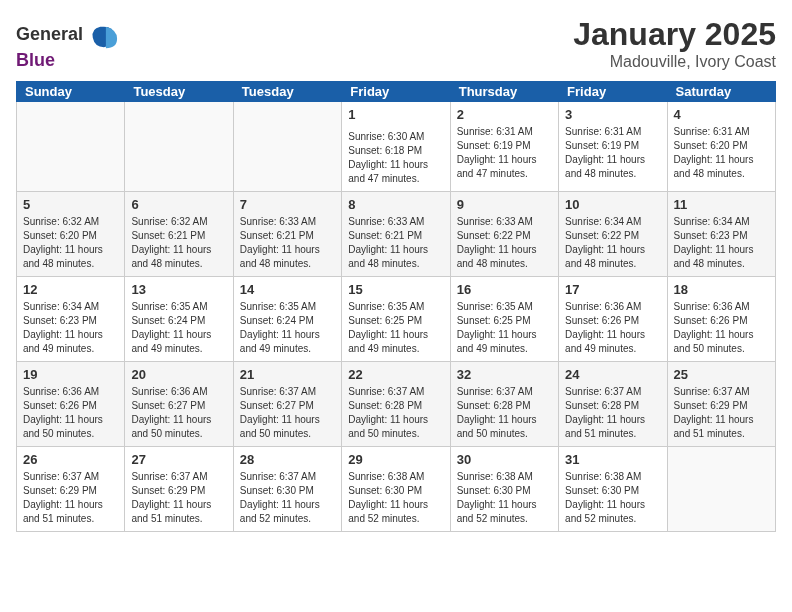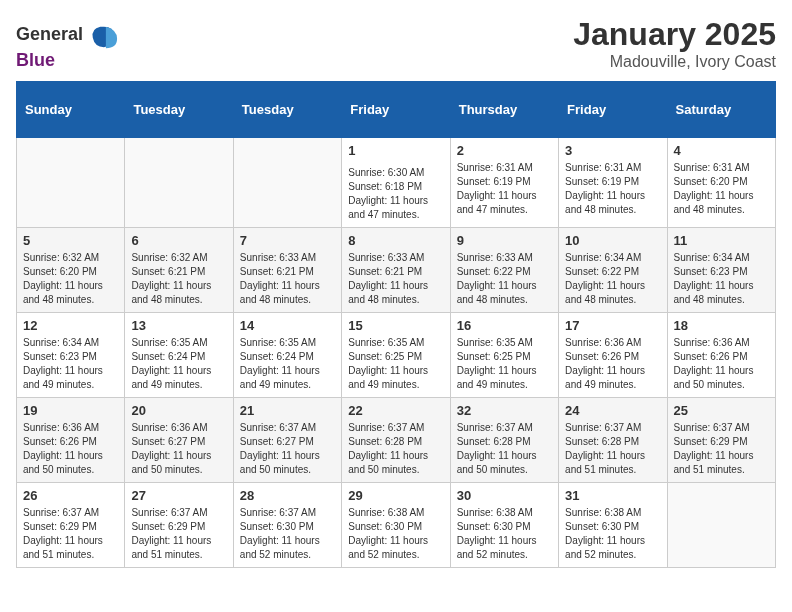--- a/index.html
+++ b/index.html
@@ -39,21 +39,21 @@
     }
     .calendar {
       width: 100%;
       border-collapse: collapse;
       border: 1px solid #ccc;
     }
     .calendar th {
       background-color: #1a5fa8;
       color: #fff;
       text-align: left;
-      padding: 20px 8px;
+      padding: 2px 8px;
       font-size: 13px;
       border: 1px solid #1a5fa8;
     }
     .calendar td {
       vertical-align: top;
       padding: 5px 6px;
       border: 1px solid #ccc;
       font-size: 10.5px;
       color: #333;
       width: 14.28%;

